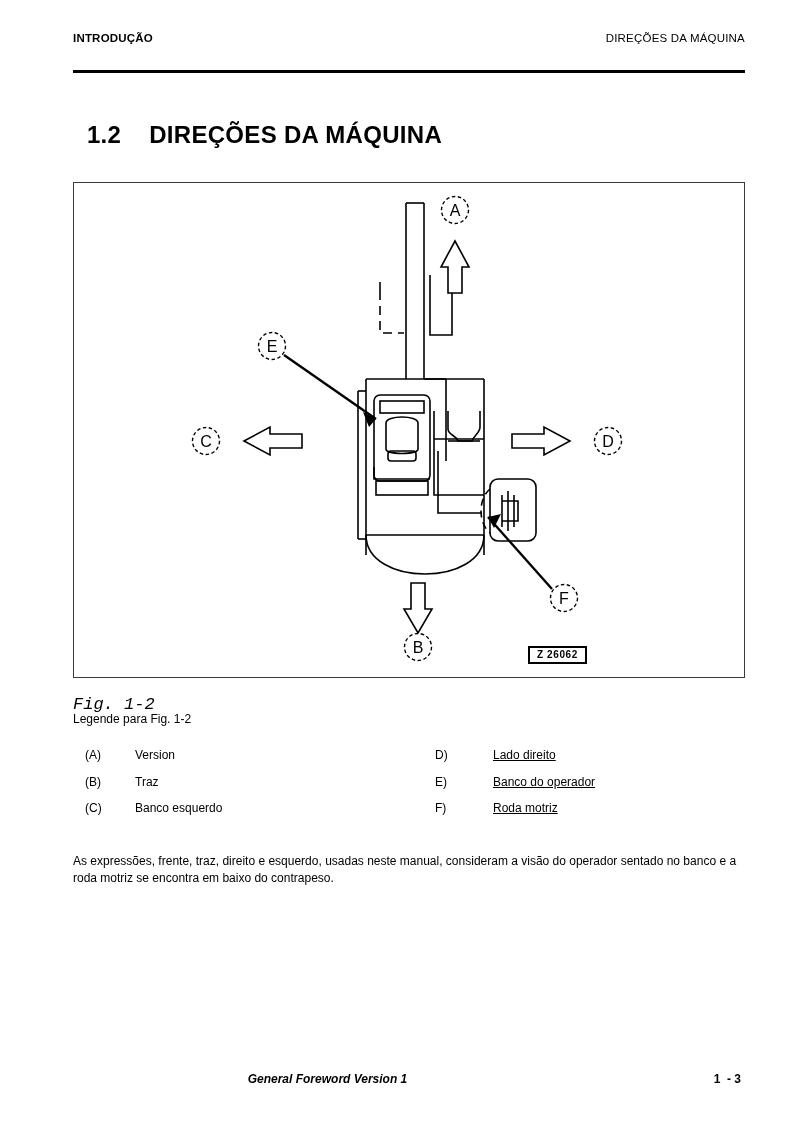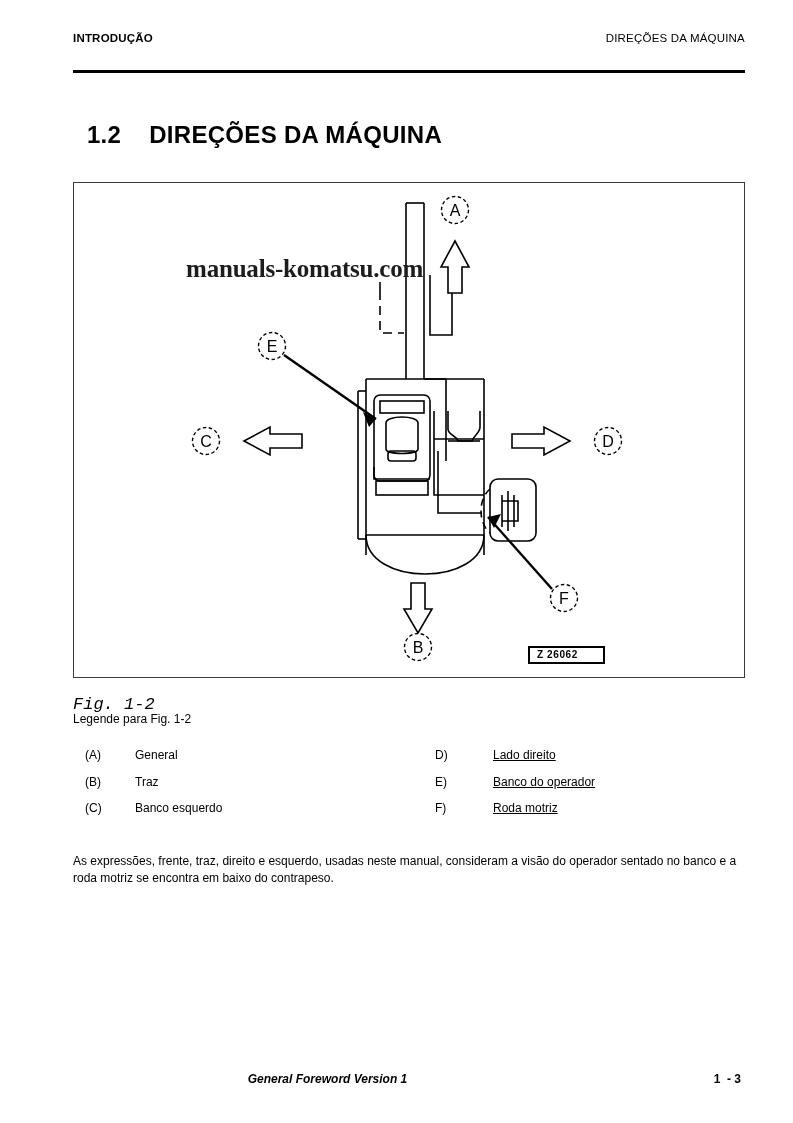--- a/index.html
+++ b/index.html
@@ -62,21 +62,21 @@
     color: #1c1c1c;
     white-space: nowrap;
     letter-spacing: -0.2px;
   }
 
   
   #drawing-number {
     position: absolute;
     left: 454px; top: 463px;
     border: 2px solid #000;
-    padding: 1px 25px 2px 7px;
+    padding: 1px 7px 2px 7px;
     font-size: 10px;
     font-weight: bold;
     letter-spacing: 0.6px;
     background: #fff;
     line-height: 11px;
   }
 
   
   #fig-caption {
     position: absolute; left: 73px; top: 695px;
@@ -238,33 +238,32 @@
         <text x="198" y="169" text-anchor="middle" font-family="Liberation Sans, sans-serif" font-size="16" fill="#000">E</text>
       </g>
 
       <g>
         <circle cx="490" cy="415" r="13.5" fill="#fff" stroke="#000" stroke-width="1.4" stroke-dasharray="3.5,2.5"></circle>
         <text x="490" y="421" text-anchor="middle" font-family="Liberation Sans, sans-serif" font-size="16" fill="#000">F</text>
       </g>
     </g>
   </svg>
 
-  <div id="watermark">manuals-komatsu.com</div>
 
   <div id="drawing-number">Z 26062</div>
 </div>
 
 <div id="fig-caption">Fig. 1-2</div>
 
 <div id="legend-heading">Legende para Fig. 1-2</div>
 
 <div id="legend-table">
   <div class="legend-row">
     <span class="legend-cell lc-key-left">(A)</span>
-    <span class="legend-cell lc-val-left">General</span>
+    <span class="legend-cell lc-val-left">Version</span>
     <span class="legend-cell lc-key-right">D)</span>
     <span class="legend-cell lc-val-right">Lado direito</span>
   </div>
   <div class="legend-row">
     <span class="legend-cell lc-key-left">(B)</span>
     <span class="legend-cell lc-val-left">Traz</span>
     <span class="legend-cell lc-key-right">E)</span>
     <span class="legend-cell lc-val-right">Banco do operador</span>
   </div>
   <div class="legend-row">

